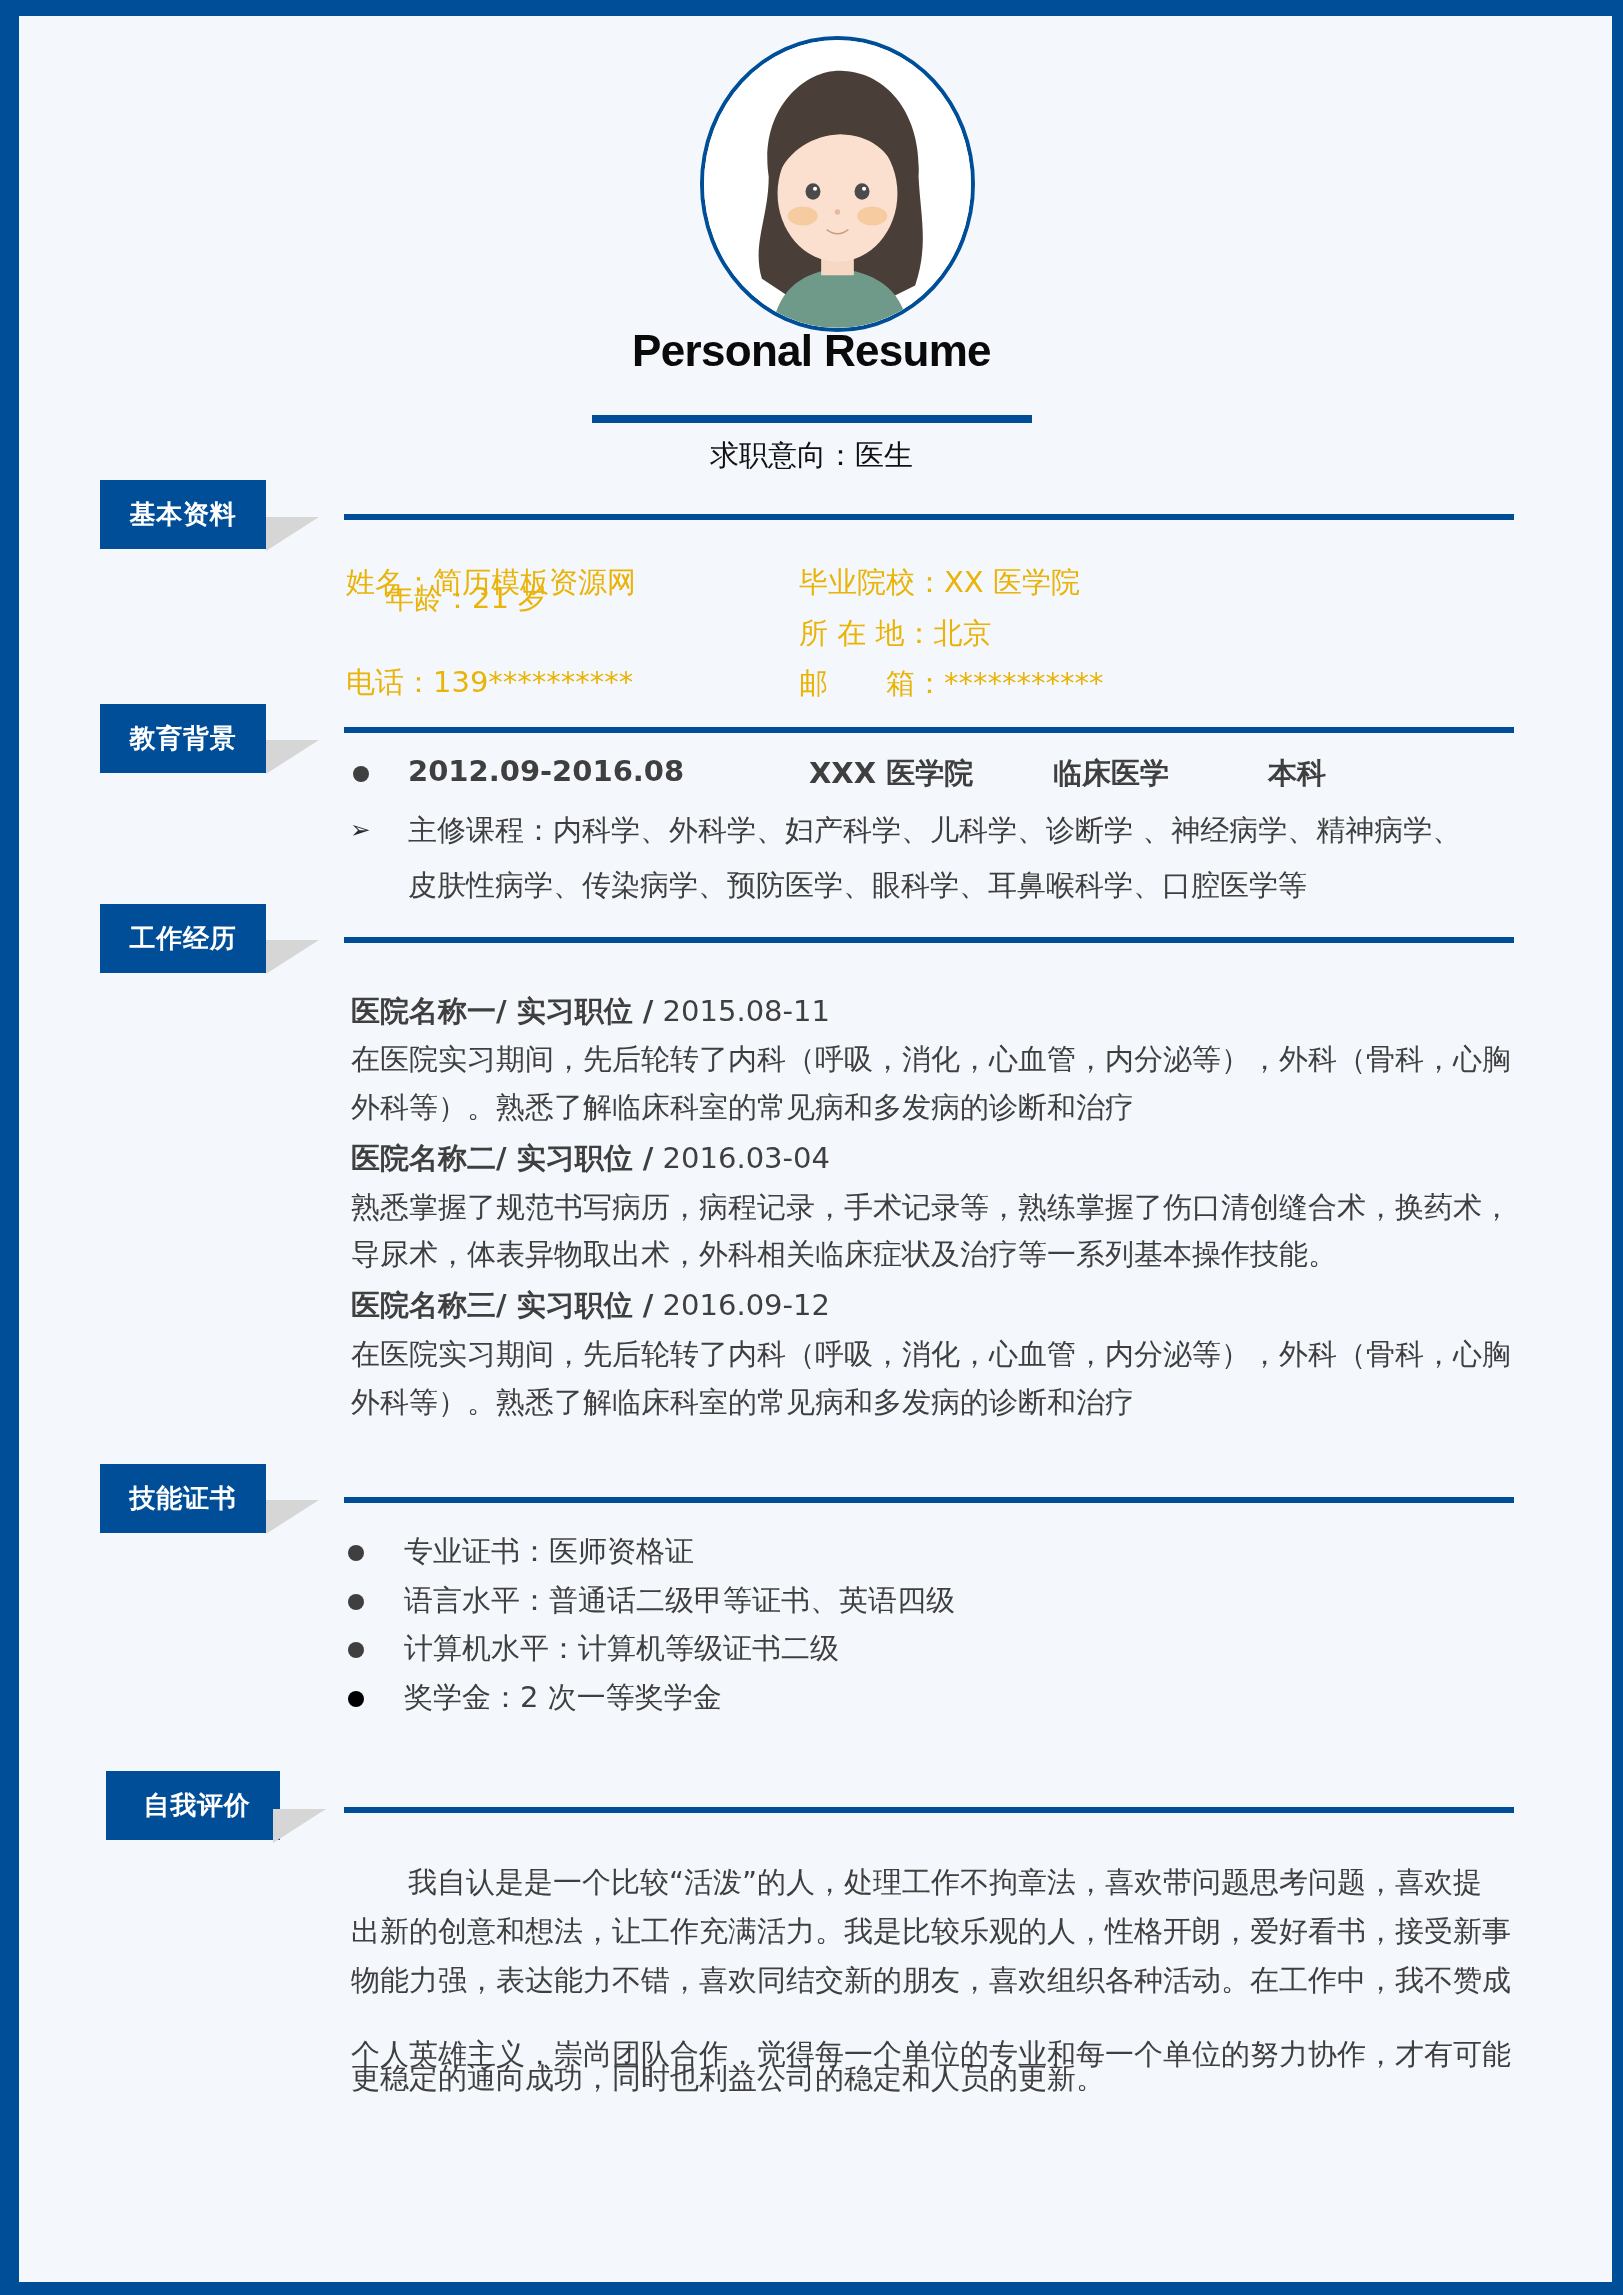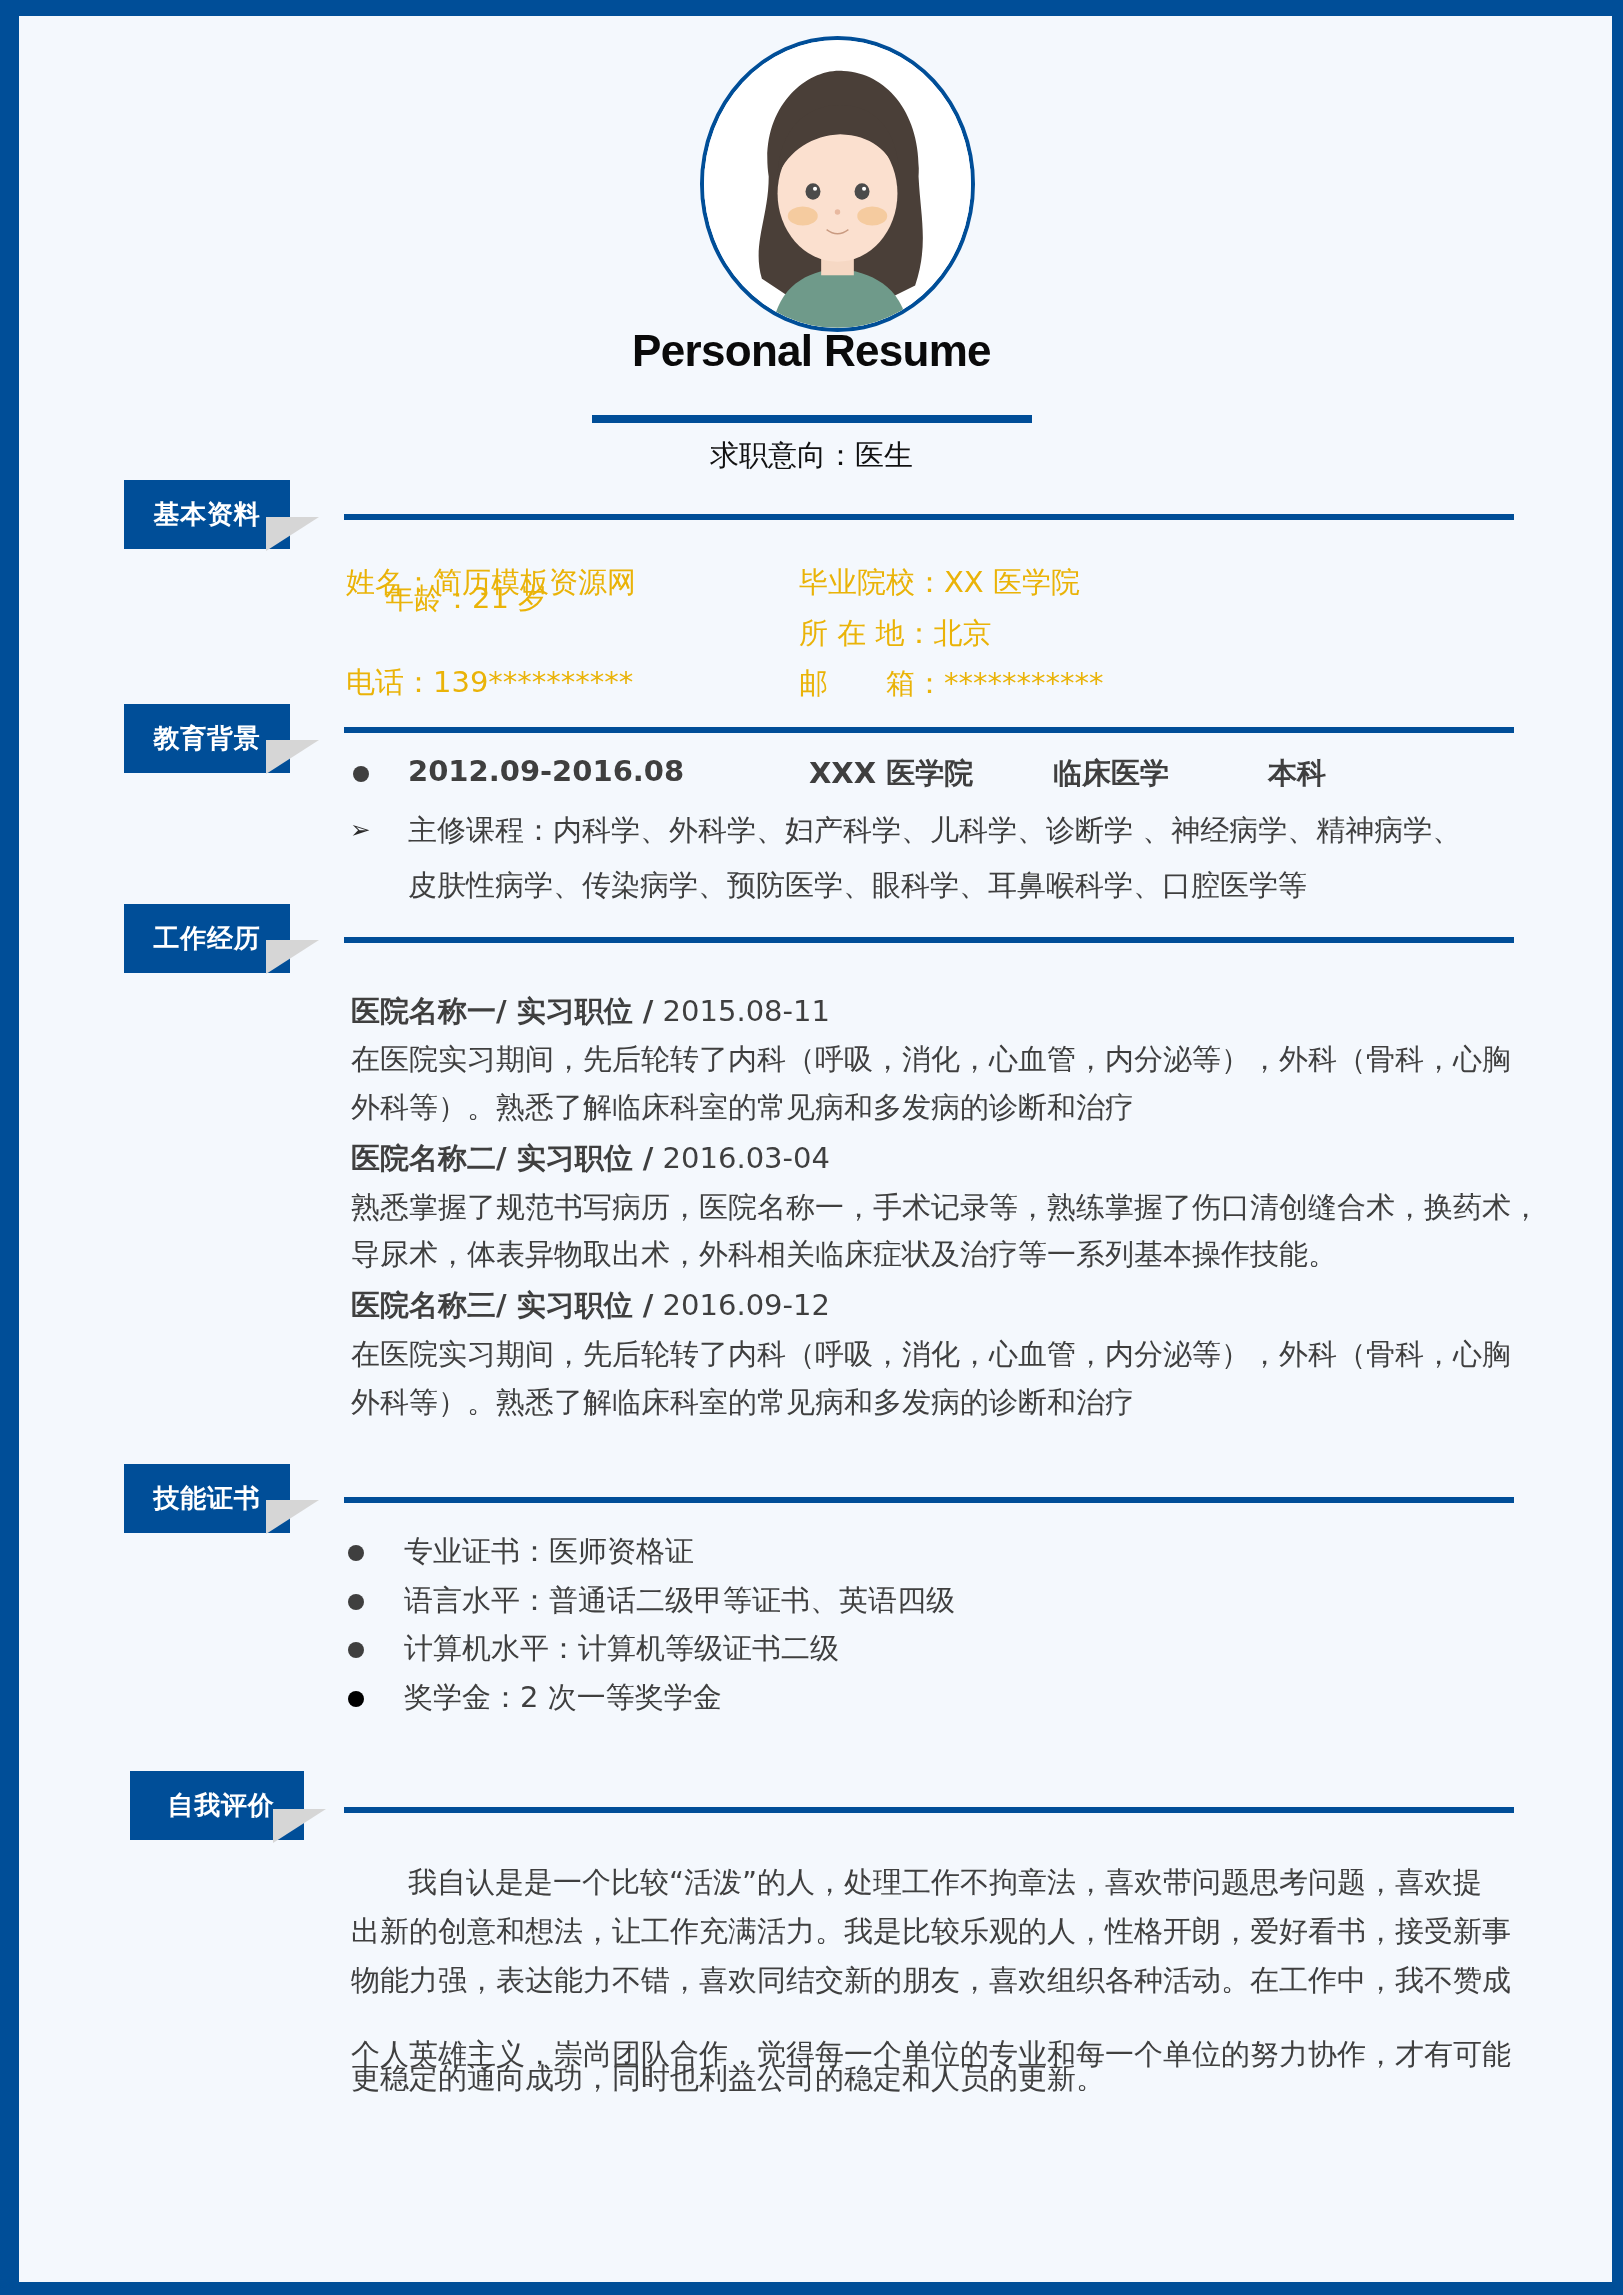--- a/index.html
+++ b/index.html
@@ -30,21 +30,20 @@
     .objective {
       position: absolute; left: 0; width: 1623px; top: 436px; text-align: center;
       font-size: 29px; color: #111;
     }
 
     
     .tab {
       position: absolute; width: 166px; height: 69px; background: #004e98;
       color: #fff; font-weight: bold; font-size: 26px; line-height: 69px; text-align: center;
       letter-spacing: 0.7px;
-      margin-left: 24px;
     }
     .tab-tail {
       position: absolute; width: 53px; height: 34px;
       background: #d6d6d6;
       clip-path: polygon(0 0, 100% 0, 0 100%);
     }
     .rule { position: absolute; left: 344px; width: 1170px; height: 6.1px; background: #004e98; }
 
     
     .text { position: absolute; font-size: 29px; color: #3f3f3f; white-space: nowrap; }
@@ -119,21 +118,21 @@
 
 <div class="tab" style="left:100px;top:904px;">工作经历</div>
 <div class="tab-tail" style="left:266px;top:940px;"></div>
 <div class="rule" style="top:937px;"></div>
 
 <div class="text" style="left:351px;top:992px;"><span class="bold">医院名称一/  实习职位  /</span> <span>2015.08-11</span></div>
 <div class="text" style="left:351px;top:1040px;">在医院实习期间，先后轮转了内科（呼吸，消化，心血管，内分泌等），外科（骨科，心胸</div>
 <div class="text" style="left:351px;top:1088px;">外科等）。熟悉了解临床科室的常见病和多发病的诊断和治疗</div>
 
 <div class="text" style="left:351px;top:1139px;"><span class="bold">医院名称二/  实习职位  /</span> <span>2016.03-04</span></div>
-<div class="text" style="left:351px;top:1188px;">熟悉掌握了规范书写病历，医院名称一，手术记录等，熟练掌握了伤口清创缝合术，换药术，</div>
+<div class="text" style="left:351px;top:1188px;">熟悉掌握了规范书写病历，病程记录，手术记录等，熟练掌握了伤口清创缝合术，换药术，</div>
 <div class="text" style="left:351px;top:1235px;">导尿术，体表异物取出术，外科相关临床症状及治疗等一系列基本操作技能。</div>
 
 <div class="text" style="left:351px;top:1286px;"><span class="bold">医院名称三/  实习职位  /</span> <span>2016.09-12</span></div>
 <div class="text" style="left:351px;top:1335px;">在医院实习期间，先后轮转了内科（呼吸，消化，心血管，内分泌等），外科（骨科，心胸</div>
 <div class="text" style="left:351px;top:1383px;">外科等）。熟悉了解临床科室的常见病和多发病的诊断和治疗</div>
 
 <div class="tab" style="left:100px;top:1464px;">技能证书</div>
 <div class="tab-tail" style="left:266px;top:1500px;"></div>
 <div class="rule" style="top:1497px;"></div>
 

